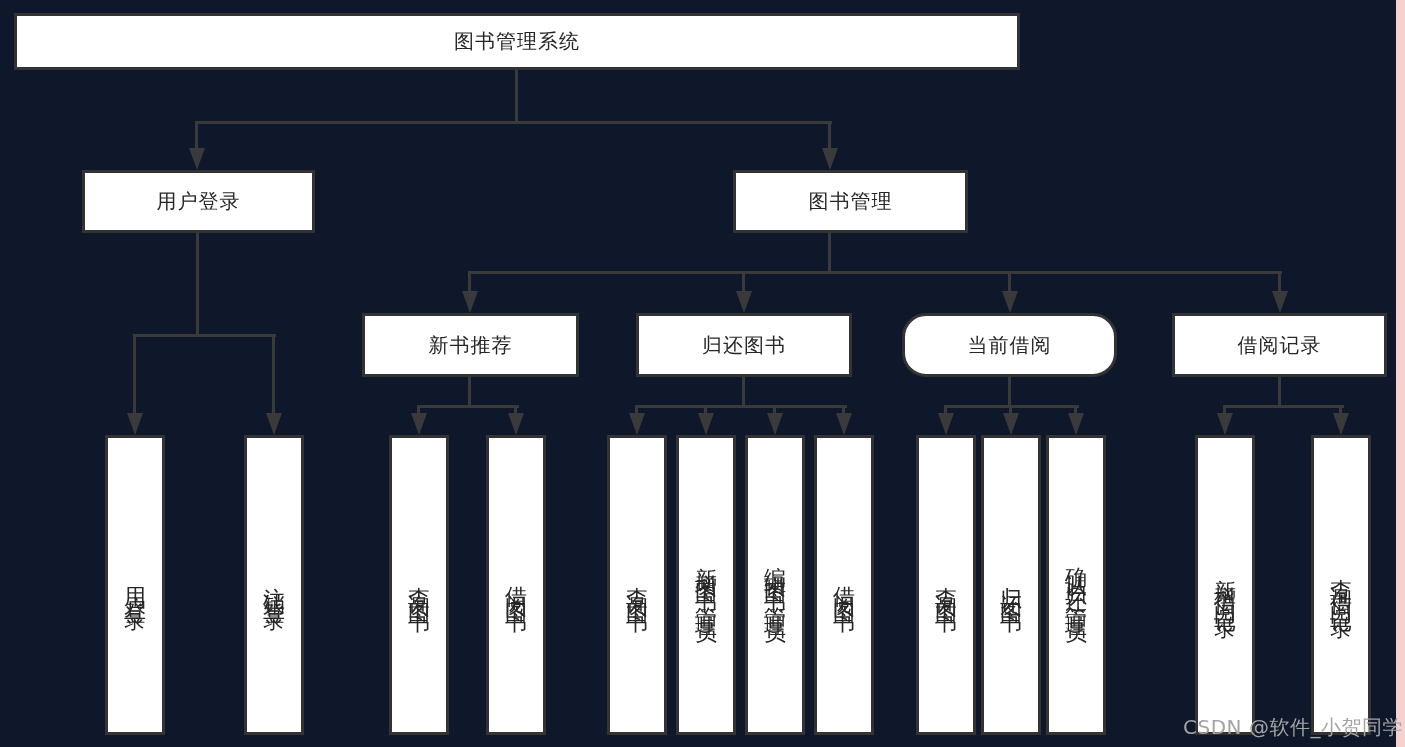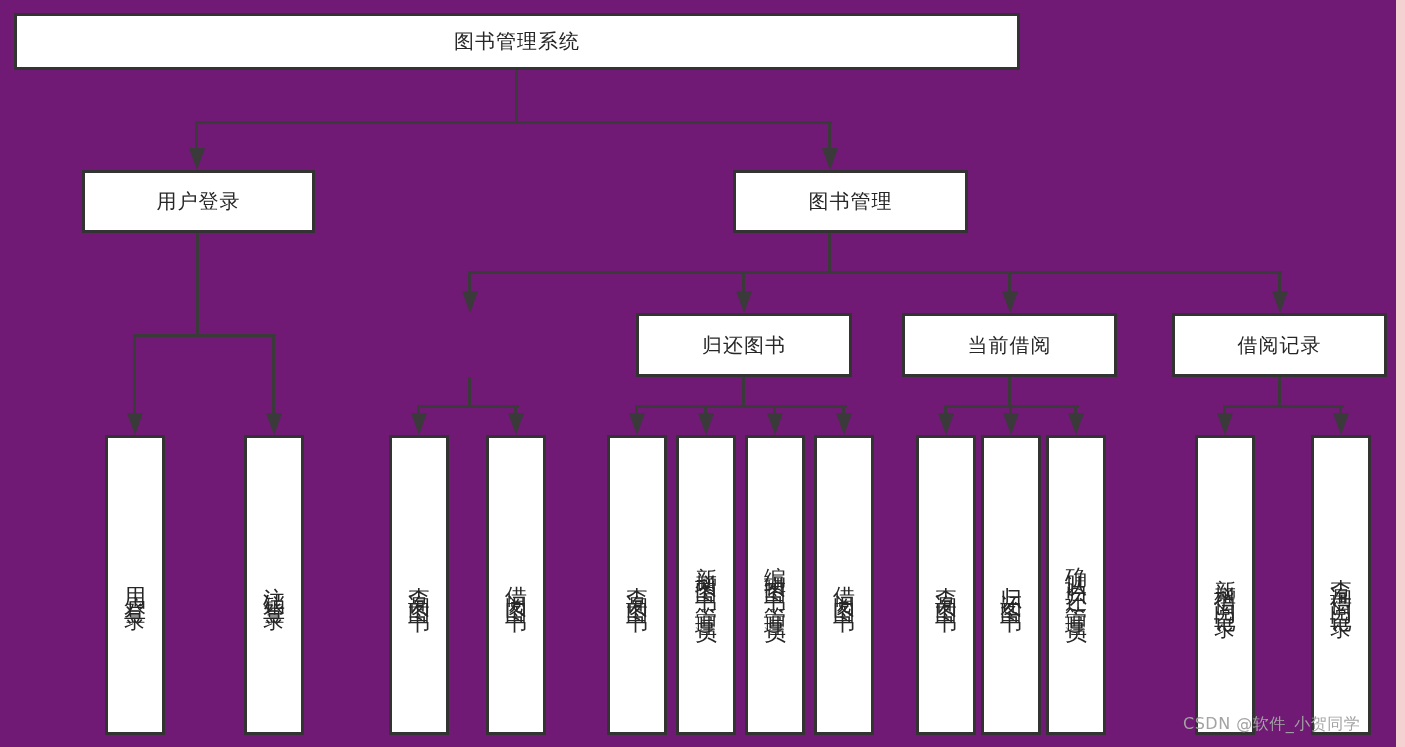--- a/index.html
+++ b/index.html
@@ -1,19 +1,19 @@
 <!DOCTYPE html>
 <html><head>
 <meta charset="utf-8">
 <style>
   html,body{margin:0;padding:0;background:#ffffff;}
   #canvas{
     position:relative;
     width:1405px;height:747px;
-    background:#701a75;
+    background:#0f172a;
     font-family:"DejaVu Sans","Liberation Sans",sans-serif;
     overflow:hidden;
   }
   .box{
     position:absolute;
     box-sizing:border-box;
     border:3px solid #333333;
     background:#ffffff;
     display:flex;align-items:center;justify-content:center;
     color:#262626;
@@ -34,21 +34,21 @@
   .vline{position:absolute;width:3px;background:#3a3a3a;}
   .arrow{
     position:absolute;width:0;height:0;
     border-left:8px solid transparent;
     border-right:8px solid transparent;
     border-top:22px solid #3a3a3a;
   }
   .watermark{
     position:absolute;
     left:1183px;top:714px;
-    font-size:16px;
+    font-size:20px;
     color:#a3a3a3;
     letter-spacing:0.5px;
     z-index:5;
     white-space:nowrap;
   }
   .right-strip{
     position:absolute;
     right:0;top:0;width:9px;height:747px;
     background:#f4d2d2;
     z-index:4;
@@ -122,24 +122,27 @@
     <span>图书管理系统</span>
   </div>
 
   <div class="box" style="left:82px;top:170px;width:233px;height:63px;">
     <span>用户登录</span>
   </div>
   <div class="box" style="left:712px;top:170px;width:235px;height:63px;margin-left:21px;">
     <span>图书管理</span>
   </div>
 
+  <div class="box" style="left:362px;top:313px;width:217px;height:64px;">
+    <span>新书推荐</span>
+  </div>
   <div class="box" style="left:636px;top:313px;width:216px;height:64px;">
     <span>归还图书</span>
   </div>
-  <div class="box" style="left:902px;top:313px;width:215px;height:64px;">
+  <div class="box" style="left:902px;top:313px;width:215px;height:64px;border-radius:24px;">
     <span>当前借阅</span>
   </div>
   <div class="box" style="left:1172px;top:313px;width:215px;height:64px;">
     <span>借阅记录</span>
   </div>
 
   <div class="box leaf" style="left:105px;top:435px;width:60px;height:300px;">
     <span class="vtext">用户登录</span>
   </div>
   <div class="box leaf" style="left:244px;top:435px;width:60px;height:300px;">

